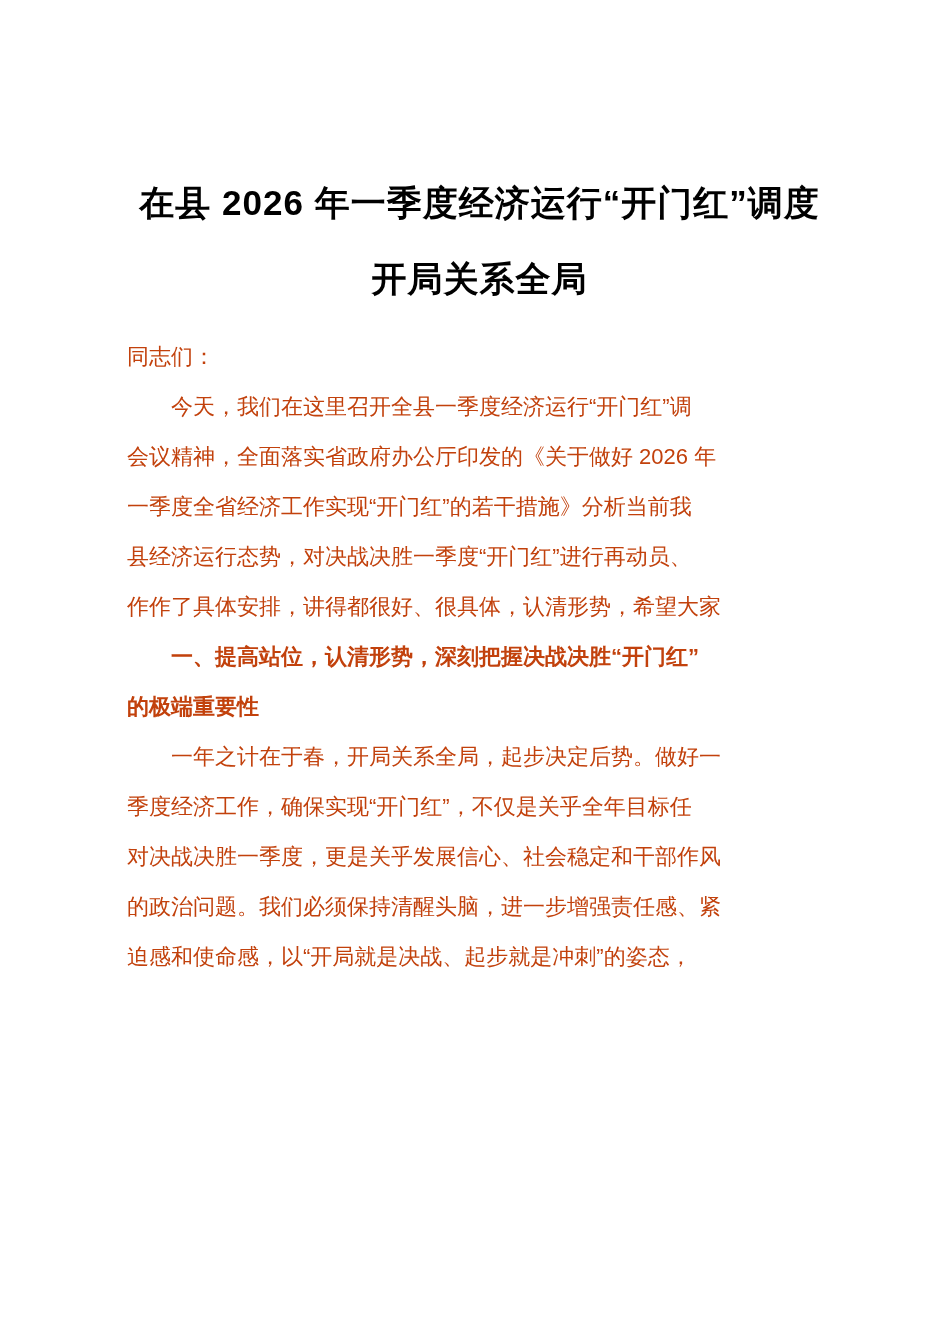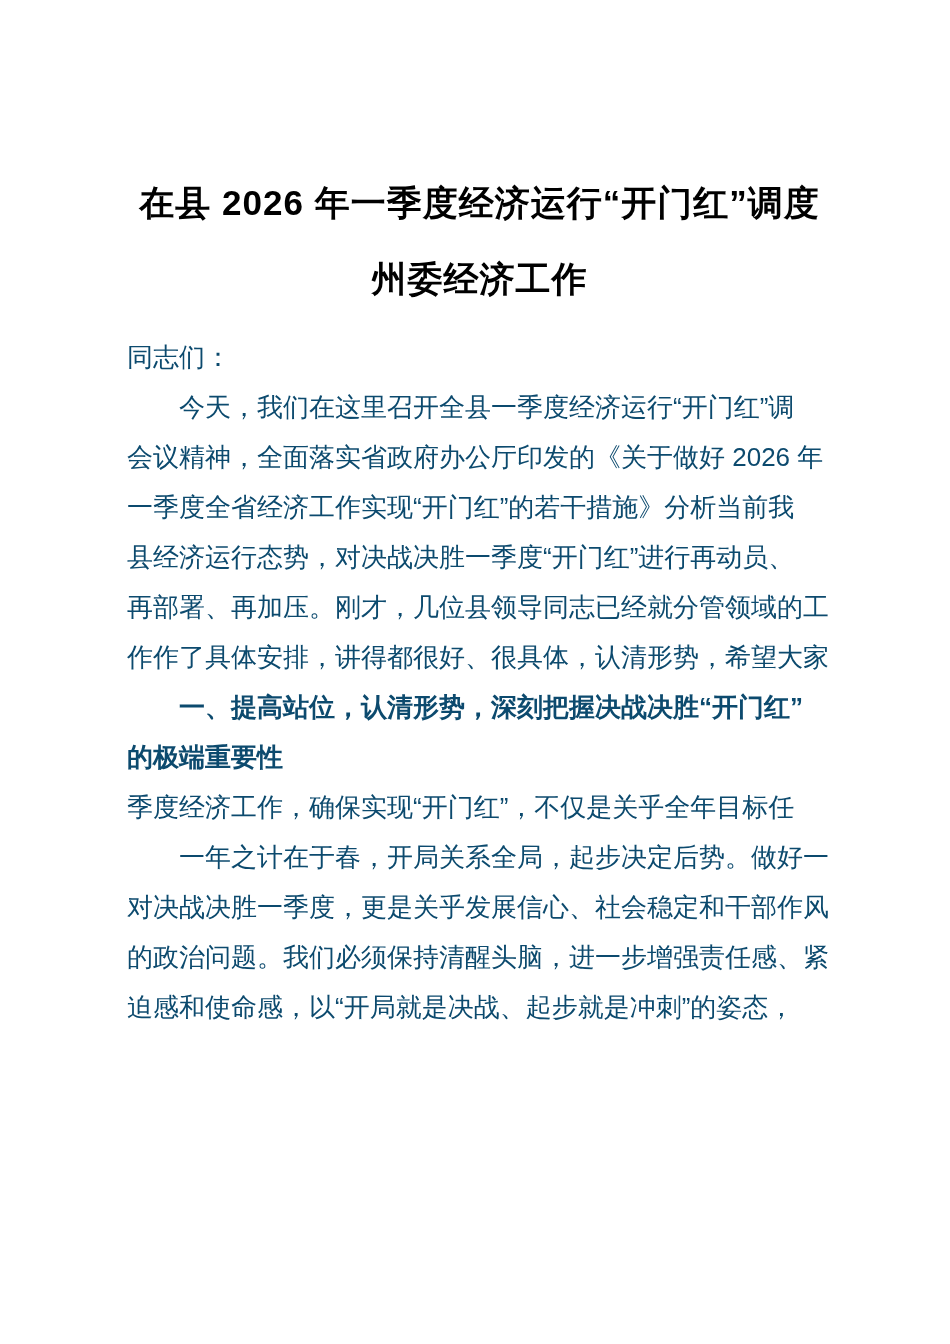--- a/index.html
+++ b/index.html
@@ -27,54 +27,53 @@
     font-weight: 700;
     line-height: 76px;
     letter-spacing: 1px;
     color: #000000;
   }
   .doc-title .title-line {
     display: block;
   }
   .doc-body {
     margin-top: 15px;
-    font-size: 26px;
+    font-size: 22px;
     line-height: 50px;
-    color: #0c4a6e;
+    color: #c2410c;
   }
   .line {
     height: 50px;
     white-space: nowrap;
     text-align: left;
     font-weight: 400;
   }
   .line.indent {
     text-indent: 2em;
   }
   .line.heading {
     font-weight: 700;
   }
 </style>
 </head>
 <body>
 
 <div class="page">
   <h1 class="doc-title">
     <span class="title-line">在县 2026 年一季度经济运行“开门红”调度</span>
-    <span class="title-line">州委经济工作</span>
+    <span class="title-line">开局关系全局</span>
   </h1>
   <div class="doc-body">
       <div class="line">同志们：</div>
       <div class="line indent">今天，我们在这里召开全县一季度经济运行“开门红”调</div>
       <div class="line">会议精神，全面落实省政府办公厅印发的《关于做好 2026 年</div>
       <div class="line">一季度全省经济工作实现“开门红”的若干措施》分析当前我</div>
       <div class="line">县经济运行态势，对决战决胜一季度“开门红”进行再动员、</div>
-      <div class="line">再部署、再加压。刚才，几位县领导同志已经就分管领域的工</div>
       <div class="line">作作了具体安排，讲得都很好、很具体，认清形势，希望大家</div>
       <div class="line heading indent">一、提高站位，认清形势，深刻把握决战决胜“开门红”</div>
       <div class="line heading">的极端重要性</div>
+      <div class="line indent">一年之计在于春，开局关系全局，起步决定后势。做好一</div>
       <div class="line">季度经济工作，确保实现“开门红”，不仅是关乎全年目标任</div>
-      <div class="line indent">一年之计在于春，开局关系全局，起步决定后势。做好一</div>
       <div class="line">对决战决胜一季度，更是关乎发展信心、社会稳定和干部作风</div>
       <div class="line">的政治问题。我们必须保持清醒头脑，进一步增强责任感、紧</div>
       <div class="line">迫感和使命感，以“开局就是决战、起步就是冲刺”的姿态，</div>
     </div>
 </div>
 
 </body></html>

